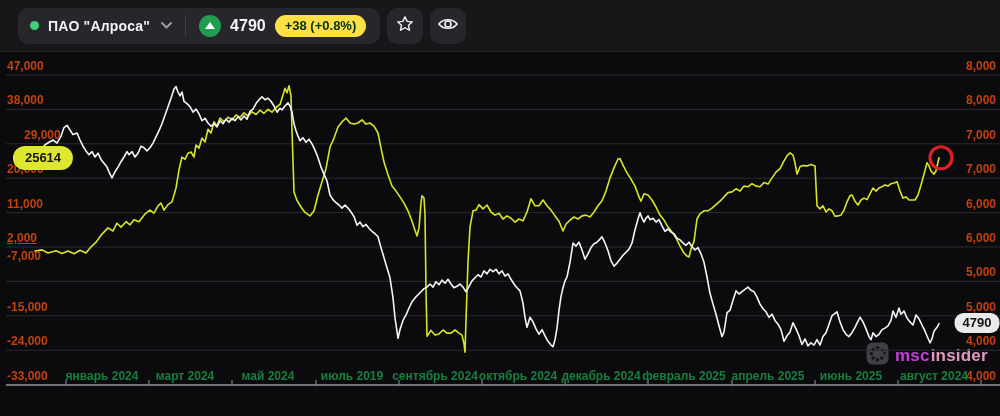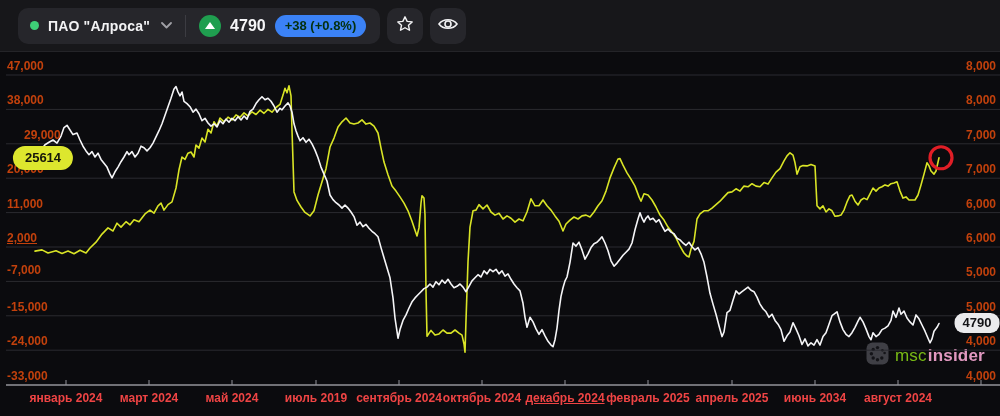--- a/index.html
+++ b/index.html
@@ -28,50 +28,50 @@
   .upcirc {
     width:22px; height:22px; border-radius:50%; background:#1f9e4f;
     display:flex; align-items:center; justify-content:center;
   }
   .tri-up {
     width:0; height:0; border-left:5px solid transparent;
     border-right:5px solid transparent; border-bottom:7px solid #fff; margin-top:-1px;
   }
   .price { font-size:16px; font-weight:700; color:#f5f5f7; }
   .badge {
-    background:#3b82f6; color:#04310f; font-size:13px; font-weight:700;
+    background:#fde047; color:#04310f; font-size:13px; font-weight:700;
     padding:3px 10px 4px; border-radius:12px; white-space:nowrap;
   }
   .icon-btn {
     width:36px; height:36px; border:none; background:#26262b; border-radius:10px;
     display:flex; align-items:center; justify-content:center; cursor:pointer;
   }
   .icon-btn + .icon-btn { margin-left:0; }
   
   #plot { position:absolute; left:0; top:0; z-index:3; }
   .ylab {
     position:absolute; font-size:12px; font-weight:700; color:#c2410c;
     z-index:4; line-height:14px;
   }
   .ylab.right { text-align:center; }
   .xlab {
-    position:absolute; top:391px; transform:translateX(-50%);
-    font-size:12px; font-weight:600; color:#ef4444; white-space:nowrap; z-index:4;
+    position:absolute; top:369px; transform:translateX(-50%);
+    font-size:12px; font-weight:600; color:#15803d; white-space:nowrap; z-index:4;margin-left:36px;
   }
   .pill {
     position:absolute; transform:translate(-50%,-50%); z-index:5;
     font-size:13px; font-weight:700; line-height:16px; white-space:nowrap;
   }
   .pill.yellow { background:#dde72e; color:#16170a; padding:4px 12px; border-radius:12px; }
   .pill.light  { background:#eaeaec; color:#121215; padding:2px 8px;  border-radius:9px; }
   .watermark {
     position:absolute; left:866px; top:342px; display:flex; align-items:center;
     gap:6px; z-index:2; opacity:.9;
   }
-  .wm-strong { font-size:17px; font-weight:400; color:#84cc16; letter-spacing:.2px; }
+  .wm-strong { font-size:17px; font-weight:700; color:#d946ef; letter-spacing:.2px; }
   .wm-light  { font-size:17px; font-weight:700; color:#f9a8d4; letter-spacing:.2px; margin-left:-5px; }
 </style>
 </head>
 <body>
 
 <header class="toolbar">
   <div class="ctl">
     <div class="seg">
       <span class="dot"></span>
       <span class="sym-label">ПАО "Алроса"</span>
@@ -156,21 +156,21 @@
       <circle cx="941" cy="157.76382" r="11" fill="none" stroke="#e01e26" stroke-width="3.2"></circle>
     </svg>
 
   <div id="yLeft">
       <div class="ylab" style="left: 7px; top: 59px;">47,000</div>
       <div class="ylab" style="left: 7px; top: 93.4px;">38,000</div>
       <div class="ylab" style="left: 24px; top: 127.8px;">29,000</div>
       <div class="ylab" style="left: 7px; top: 162.2px;">20,000</div>
       <div class="ylab" style="left: 7px; top: 196.6px;">11,000</div>
       <div class="ylab" style="left: 7px; top: 231px; text-decoration: underline;">2,000</div>
-      <div class="ylab" style="left: 7px; top: 263px;">-7,000</div>
+      <div class="ylab" style="left: 7px; top: 249px;">-7,000</div>
       <div class="ylab" style="left: 7px; top: 299.8px;">-15,000</div>
       <div class="ylab" style="left: 7px; top: 334.2px;">-24,000</div>
       <div class="ylab" style="left: 7px; top: 368.6px;">-33,000</div>
     </div>
   <div id="yRight">
       <div class="ylab right" style="right: 4px; top: 59px;">8,000</div>
       <div class="ylab right" style="right: 4px; top: 93.4px;">8,000</div>
       <div class="ylab right" style="right: 4px; top: 127.8px;">7,000</div>
       <div class="ylab right" style="right: 4px; top: 162.2px;">7,000</div>
       <div class="ylab right" style="right: 4px; top: 196.6px;">6,000</div>
@@ -180,22 +180,22 @@
       <div class="ylab right" style="right: 4px; top: 334.2px;">4,000</div>
       <div class="ylab right" style="right: 4px; top: 368.6px;">4,000</div>
     </div>
   <div id="xAxis">
       <div class="xlab" style="left: 66px;">январь 2024</div>
       <div class="xlab" style="left: 149px;">март 2024</div>
       <div class="xlab" style="left: 232px;">май 2024</div>
       <div class="xlab" style="left: 316px;">июль 2019</div>
       <div class="xlab" style="left: 399px;">сентябрь 2024</div>
       <div class="xlab" style="left: 482px;">октябрь 2024</div>
-      <div class="xlab" style="left: 565px; text-decoration: underline;">декабрь 2024</div>
+      <div class="xlab" style="left: 565px;">декабрь 2024</div>
       <div class="xlab" style="left: 648px;">февраль 2025</div>
       <div class="xlab" style="left: 732px;">апрель 2025</div>
-      <div class="xlab" style="left: 815px;">июнь 2034</div>
+      <div class="xlab" style="left: 815px;">июнь 2025</div>
       <div class="xlab" style="left: 898px;">август 2024</div>
     </div>
 
   <div class="pill yellow" id="pillLeft" style="left: 43px; top: 157.764px;">25614</div>
   <div class="pill light" id="pillRight" style="left: 977px; top: 323.454px;">4790</div>
 </div>
 
 </body></html>

